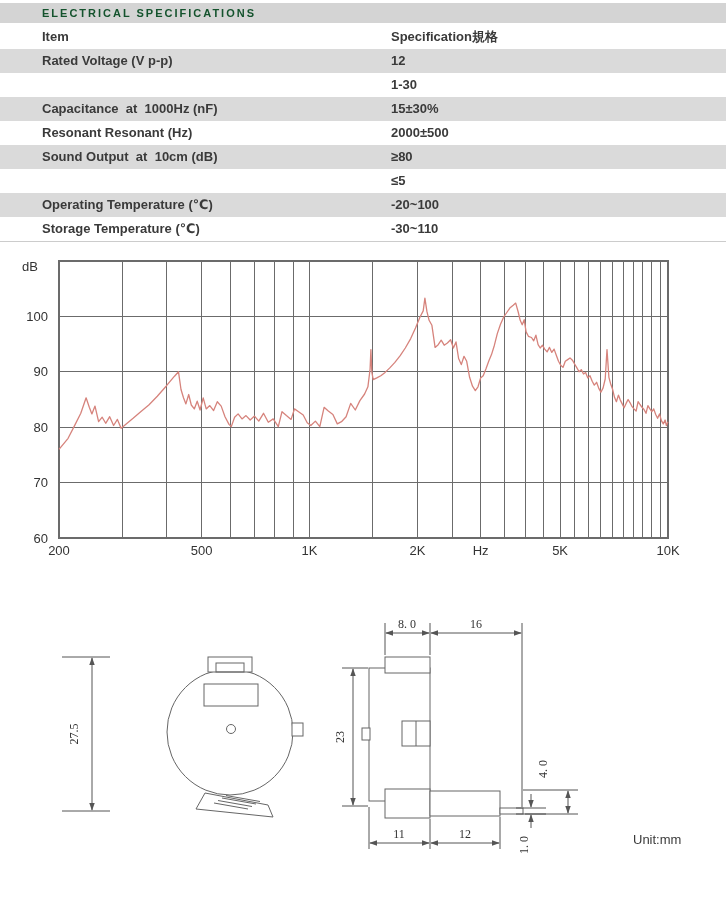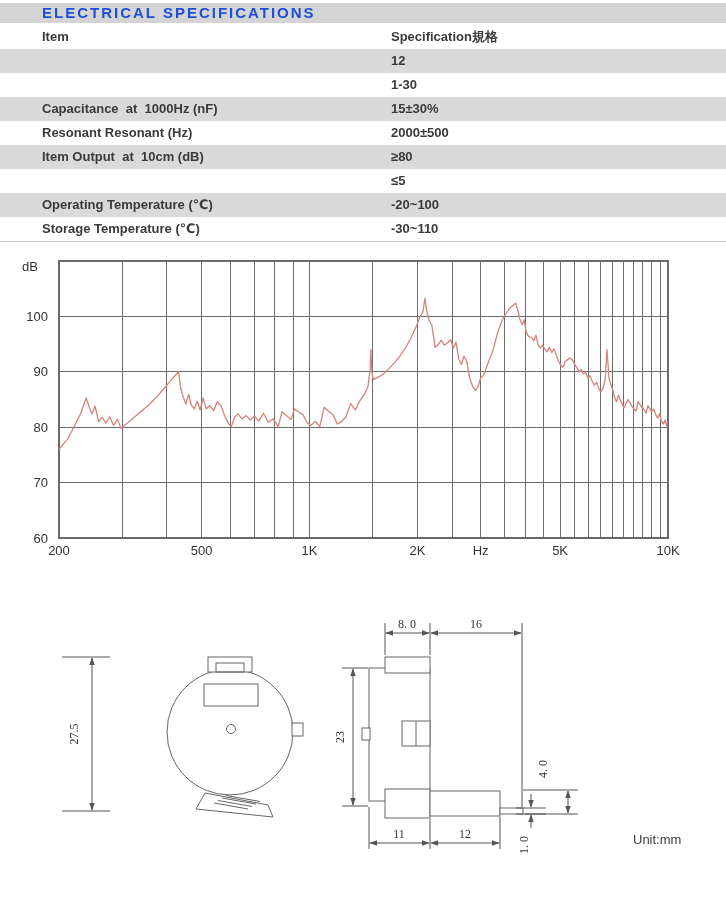--- a/index.html
+++ b/index.html
@@ -1,21 +1,21 @@
 <!DOCTYPE html>
 <html><head>
 <meta charset="utf-8">
 <style>
   html,body{margin:0;padding:0;background:#fff;}
   .page{position:relative;width:726px;height:900px;background:#ffffff;overflow:hidden;
         font-family:"Liberation Sans","DejaVu Sans",sans-serif;color:#3a3a3a;}
   
   .title-band{position:absolute;top:3px;left:0;width:726px;height:20px;background:#d4d4d4;
               line-height:20px;padding-left:42px;box-sizing:border-box;
-              font-size:15px;font-weight:bold;letter-spacing:2px;color:#1d4ed8;}
+              font-size:11px;font-weight:bold;letter-spacing:2px;color:#14532d;}
   .spec-table{position:absolute;top:25px;left:0;width:726px;}
   .srow{position:relative;height:24px;line-height:24px;font-size:13px;color:#3a3a3a;font-weight:bold;}
   .srow.alt{background:#dadada;}
   .srow .c1{position:absolute;left:42px;white-space:pre;}
   .srow .c2{position:absolute;left:391px;white-space:pre;}
   .table-endline{position:absolute;top:241px;left:0;width:726px;height:1px;background:#cccccc;}
   
   .chart-wrap{position:absolute;top:248px;left:0;width:726px;height:335px;}
   .chart-wrap svg{display:block;}
   .tick{font-size:13px;fill:#333;font-family:"Liberation Sans","DejaVu Sans",sans-serif;}
@@ -33,35 +33,36 @@
 <div class="page">
 
   <div class="title-band">ELECTRICAL SPECIFICATIONS</div>
 
   <div class="spec-table">
     <div class="srow">
       <span class="c1">Item</span>
       <span class="c2">Specification規格</span>
     </div>
     <div class="srow alt">
+      <span class="c1">Rated Voltage (V p-p)</span>
       <span class="c2">12</span>
     </div>
     <div class="srow">
       <span class="c2">1-30</span>
     </div>
     <div class="srow alt">
       <span class="c1">Capacitance  at  1000Hz (nF)</span>
       <span class="c2">15±30%</span>
     </div>
     <div class="srow">
       <span class="c1">Resonant Resonant (Hz)</span>
       <span class="c2">2000±500</span>
     </div>
     <div class="srow alt">
-      <span class="c1">Item Output  at  10cm (dB)</span>
+      <span class="c1">Sound Output  at  10cm (dB)</span>
       <span class="c2">≥80</span>
     </div>
     <div class="srow">
       <span class="c2">≤5</span>
     </div>
     <div class="srow alt">
       <span class="c1">Operating Temperature (℃)</span>
       <span class="c2">-20~100</span>
     </div>
     <div class="srow">

